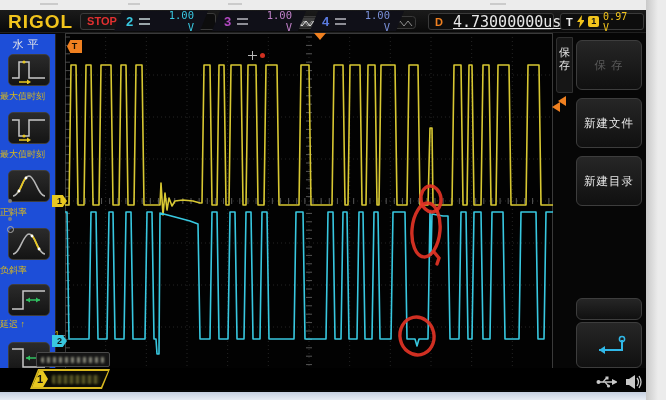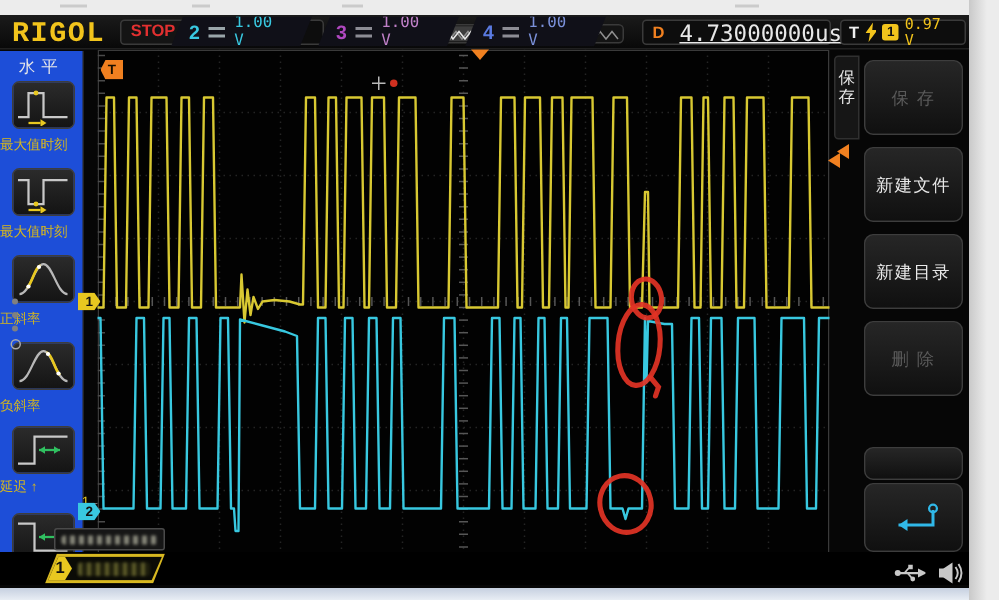--- a/index.html
+++ b/index.html
@@ -13,21 +13,21 @@
                  background:linear-gradient(90deg,#c9c9c9,#ececec 60%); }
   #strip-bottom { left:0; top:392px; width:646px; height:8px;
                   background:linear-gradient(180deg,#c6d0e0,#e8edf4); }
   .smudge { height:2px; background:#bdbdbd; opacity:.7; }
 
   
   #scope { left:0; top:10px; width:646px; height:382px; background:#060606; }
 
   
   #topbar { left:0; top:0; width:646px; height:23px; background:linear-gradient(#1b1b1b,#090909); border-bottom:1px solid #202020; }
-  #logo { left:8px; top:1px; font-family:Liberation Mono, monospace; font-weight:bold;
+  #logo { left:8px; top:1px; font-family:Liberation Sans, sans-serif; font-weight:bold;
           font-size:19px; color:#f2c41c; letter-spacing:1px; }
   #runstate { left:80px; top:3px; width:44px; height:17px; background:#141414; border:1px solid #3a3a3a;
               border-radius:3px; color:#e23030; font-weight:bold; font-size:11px; text-align:center; line-height:15px; }
   #hbox { left:128px; top:3px; width:88px; height:17px; background:#0d0d0d; border:1px solid #3a3a3a;
           border-radius:3px; display:flex; align-items:center; gap:6px; padding:0 4px; }
   #hbox .hbadge { background:#1f1f1f; border:1px solid #444; color:#eee; font-weight:bold; font-size:10px;
                   width:14px; height:12px; text-align:center; line-height:11px; border-radius:2px;}
   #hbox .tb { color:#e8e8e8; font-size:11px; font-family:"DejaVu Sans Mono",monospace; }
   #sainfo { left:220px; top:3px; color:#cfcfcf; font-size:7.5px; line-height:8.5px; }
   #posbar { left:268px; top:4px; }
@@ -83,21 +83,21 @@
              background:linear-gradient(#262626,#101010); color:#e8e8e8; font-size:11.5px;
              display:flex; align-items:center; justify-content:center; letter-spacing:1px; }
   .menubtn.disabled { color:#5a5a5a; }
 
   
   #chanbar { left:0; top:358px; width:646px; height:22px; background:#000; }
   .chip { position:absolute; top:1px; height:20px; clip-path:polygon(8px 0, 100% 0, calc(100% - 8px) 100%, 0 100%);
           background:#101018; display:flex; align-items:center; gap:6px; padding:0 14px 0 12px; }
   .chip .num { font-size:13px; font-weight:bold; }
   .coup { width:11px; height:7px; border-top:2px solid; border-bottom:2px dashed; margin-top:1px;}
-  .chip .val { font-size:10.5px; font-family:"DejaVu Sans Mono",monospace; }
+  .chip .val { font-size:10.5px; font-family:"DejaVu Sans Mono",monospace;text-align:right; }
   #chip1o { left:30px; top:359px; width:80px; height:20px; background:#d8b820;
             clip-path:polygon(8px 0, 100% 0, calc(100% - 8px) 100%, 0 100%); }
   #chip1 { left:2px; top:2px; width:76px; height:16px; background:#0b0b06;
            clip-path:polygon(7px 0, 100% 0, calc(100% - 7px) 100%, 0 100%); display:flex; align-items:center;}
   #chip1 .tab1 { background:#e8c820; color:#111; font-weight:bold; font-size:11px; width:16px; height:16px;
                  text-align:center; line-height:16px; clip-path:polygon(0 0,70% 0,100% 50%,70% 100%,0 100%);}
   .blur-smudge { height:9px; border-radius:2px; background:repeating-linear-gradient(90deg,#6a6830 0 3px,#22220e 3px 6px);
                  filter:blur(1.1px); opacity:.85; }
   #popup1 { left:36px; top:342px; width:74px; height:15px; background:#161616; border:1px solid #4a4a4a; border-radius:2px;
             display:flex; align-items:center; padding:0 4px;}
@@ -400,21 +400,20 @@
   <div class="abs chmark" id="ch2mark">2</div>
   <div class="abs" id="curcross"></div>
   <div class="abs" id="reddot"></div>
 
   <div class="abs" id="savetab">保
 存</div>
   <div class="abs" id="savearrow"></div>
   <div class="abs menubtn disabled" style="top:30px;height:50px">保 存</div>
   <div class="abs menubtn" style="top:146px;height:50px">新建目录</div>
   <div class="abs menubtn" style="top:88px;height:50px">新建文件</div>
-  <div class="abs menubtn disabled" style="top:204px;height:50px">删 除</div>
   <div class="abs menubtn" style="top:288px;height:22px"></div>
   <div class="abs menubtn" style="top:312px;height:46px">
     <svg width="40" height="24">
       <polyline points="33,7 33,17 10,17" fill="none" stroke="#30b8e8" stroke-width="2"></polyline>
       <polygon points="10,17 16,13 16,21" fill="#30b8e8"></polygon>
       <circle cx="33" cy="6" r="2.6" fill="none" stroke="#30b8e8" stroke-width="1.5"></circle>
     </svg>
   </div>
 
   <div class="abs" id="chanbar"></div>

